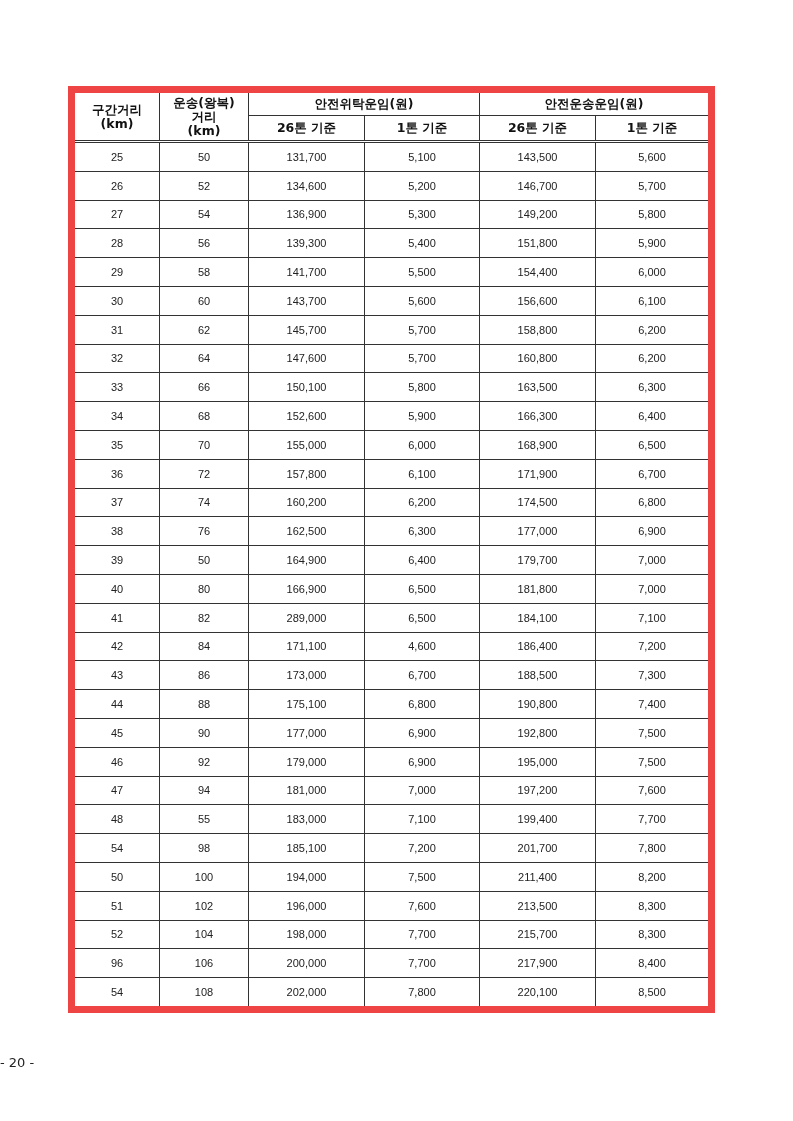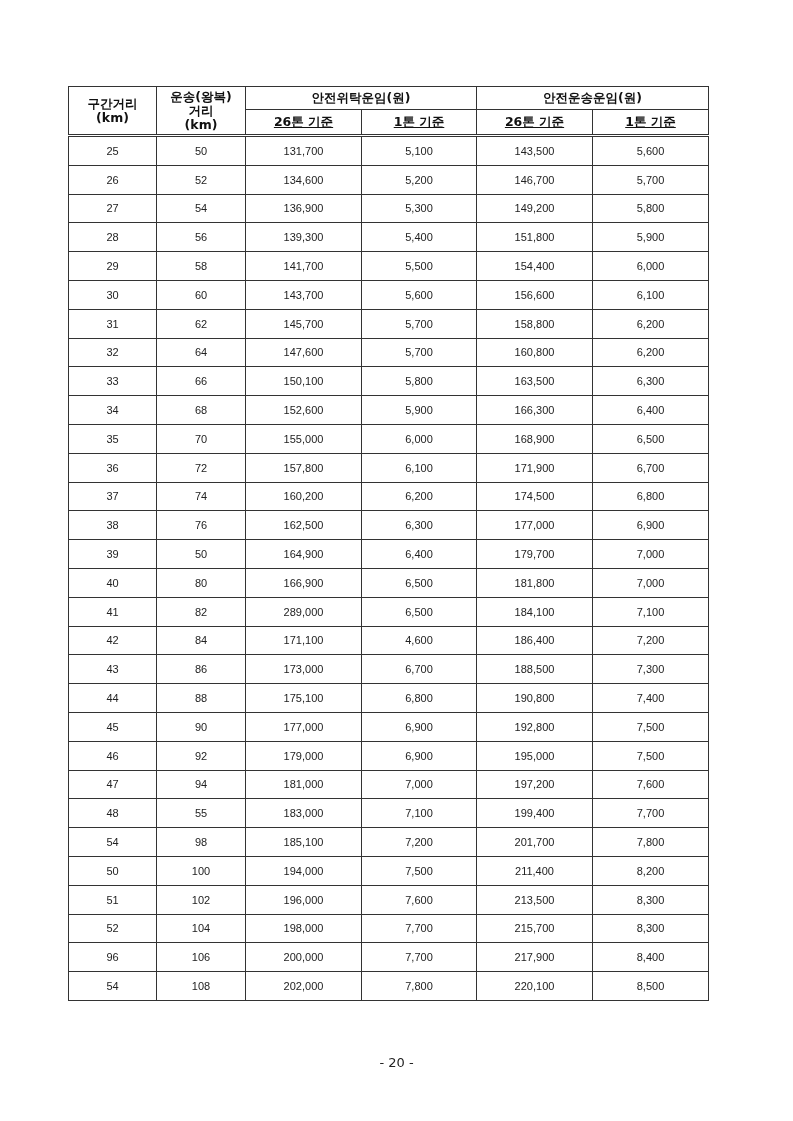--- a/index.html
+++ b/index.html
@@ -1,47 +1,47 @@
 <!DOCTYPE html>
 <html><head>
   <meta charset="utf-8">
   <style>
     html, body { margin: 0; padding: 0; background: #ffffff; }
     body { width: 793px; height: 1121px; position: relative; font-family: "DejaVu Sans", "Liberation Sans", sans-serif; color: #111; }
     .page { position: absolute; left: 0; top: 0; width: 793px; height: 1121px; }
     table.fare {
       position: absolute; left: 68px; top: 86px; width: 640px;
       border-collapse: collapse; table-layout: fixed;
-      border: 1px solid #ef4444;
+      border: 7px solid #ef4444;
     }
     table.fare col.c1 { width: 88px; }
     table.fare col.c2 { width: 89px; }
     table.fare col.c3 { width: 116px; }
     table.fare col.c4 { width: 115px; }
     table.fare col.c5 { width: 116px; }
     table.fare col.c6 { width: 116px; }
     table.fare th, table.fare td {
       border: 1px solid #333;
       text-align: center; vertical-align: middle;
       padding: 0;
     }
     table.fare thead th {
       font-weight: bold; font-size: 12.5px; line-height: 14px;
     }
     table.fare thead tr.h1 th { height: 22px; }
-    table.fare thead tr.h2 th { height: 24px; text-decoration: underline; }
+    table.fare thead tr.h2 th { height: 24px; }
     table.fare thead tr.h2 th, table.fare thead th.rs {
       border-bottom: 3px double #333;
     }
     table.fare tbody td {
       height: 27.8px; font-size: 11px; font-family: "Liberation Sans", sans-serif; color: #222;
     }
     .pagenum {
       position: absolute; left: 0; width: 793px; top: 1055px;
-      text-align: center; font-size: 13px; font-family: "DejaVu Sans", sans-serif; color: #222;
+      text-align: left; font-size: 13px; font-family: "DejaVu Sans", sans-serif; color: #222;
     }
   </style>
 </head>
 <body>
 
 <div class="page">
   <table class="fare">
     <colgroup>
       <col class="c1">
         <col class="c2">

